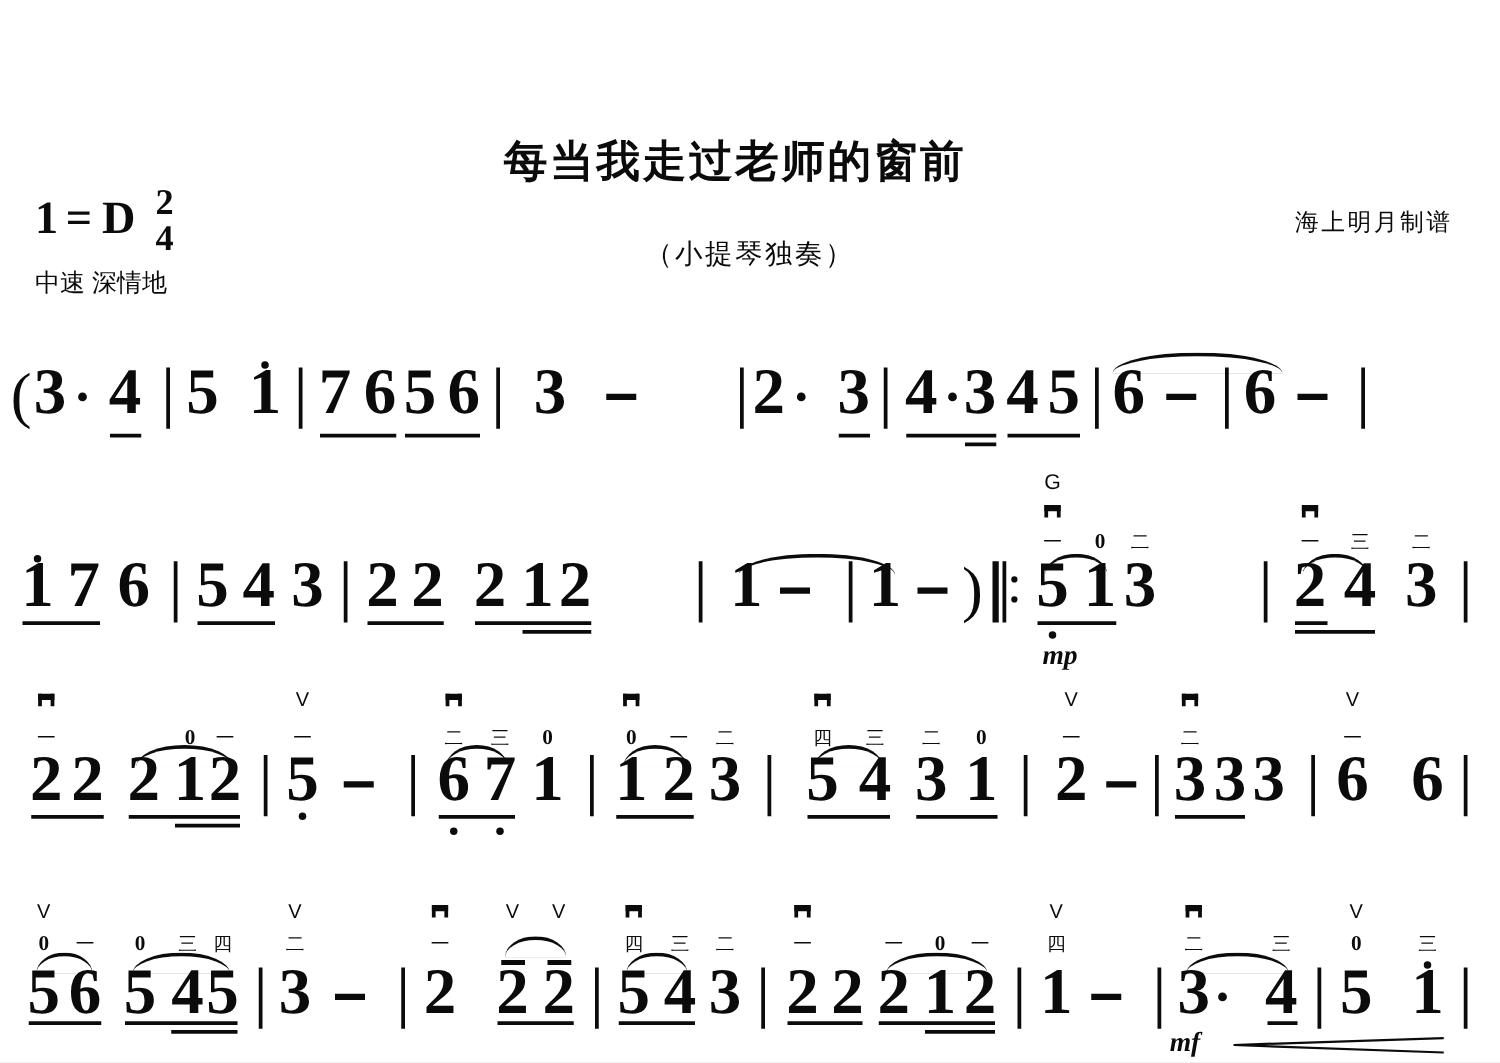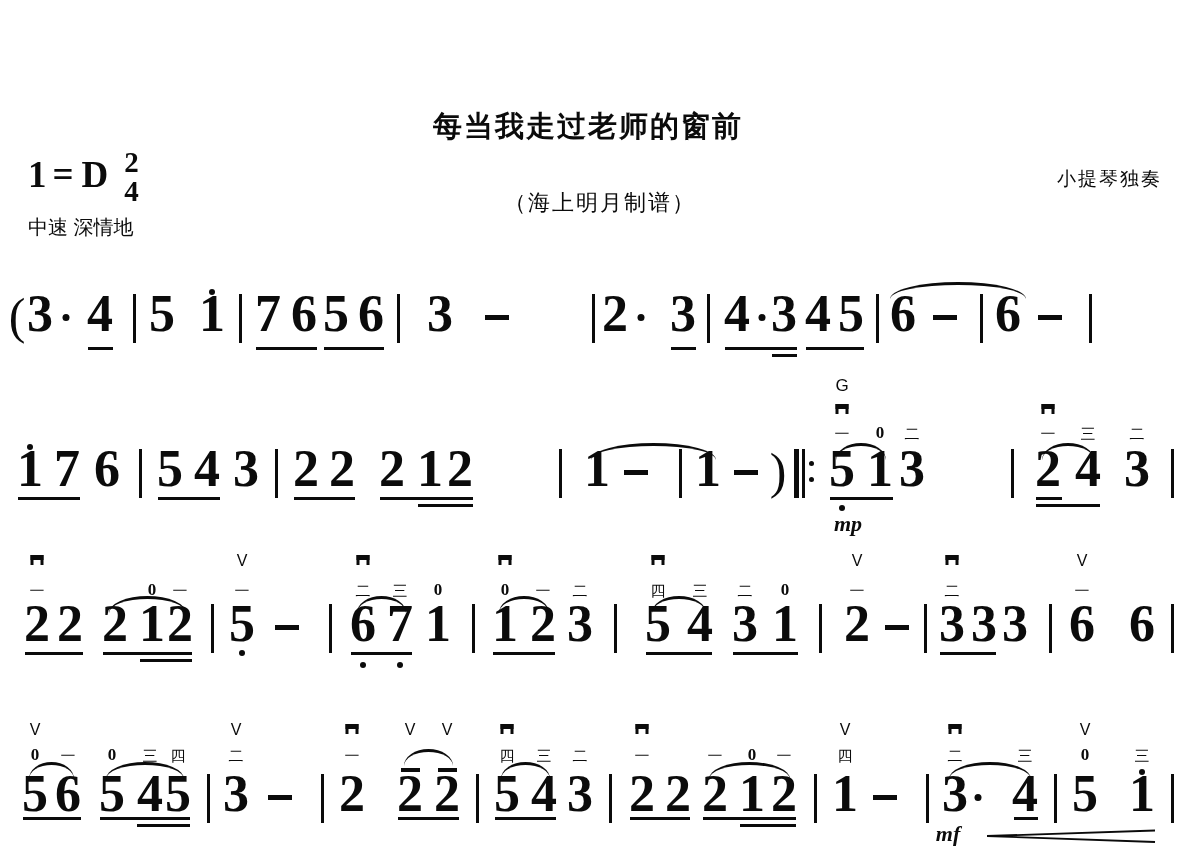--- a/index.html
+++ b/index.html
@@ -7,21 +7,21 @@
          font-family:"Liberation Sans",sans-serif;overflow:hidden;margin:0 auto;}
   .abs{position:absolute;}
   .cx{transform:translateX(-50%);}
   
   .keysig{left:28px;top:156px;font-family:"Liberation Serif","DejaVu Serif",serif;font-weight:700;
           font-size:37px;line-height:1;white-space:nowrap;}
   .keysig .eq{margin:0 8px 0 6px;}
   .frac{display:inline-block;vertical-align:top;text-align:center;margin-left:16px;margin-top:-8px;}
   .frac .fn,.frac .fd{display:block;font-size:29px;font-weight:700;line-height:1;}
   .frac .fl{height:3.5px;width:27px;background:#0b0b0b;margin:2px auto;}
-  .title{left:588px;top:112px;font-size:29px;font-weight:700;letter-spacing:2px;white-space:nowrap;line-height:1;}
+  .title{left:588px;top:112px;font-size:35px;font-weight:700;letter-spacing:2px;white-space:nowrap;line-height:1;}
   .subtitle{left:600px;top:192px;font-family:"Liberation Serif","DejaVu Serif",serif;font-size:22px;
             letter-spacing:2px;white-space:nowrap;line-height:1;}
   .credits{right:40px;top:163px;text-align:right;font-family:"Liberation Serif","DejaVu Serif",serif;
            font-size:19px;line-height:31px;}
   .credits .l1{letter-spacing:13px;margin-right:-13px;}
   .credits .l2{letter-spacing:2px;margin-right:-2px;}
   .tempo{left:28px;top:217px;font-size:20px;line-height:1;white-space:nowrap;}
   .pnote{left:33px;top:256px;font-size:20px;line-height:1;white-space:nowrap;}
   
   .digit{font-family:"Liberation Serif","DejaVu Serif",serif;font-weight:700;font-size:52px;line-height:1;}
@@ -49,24 +49,24 @@
 </head>
 <body>
 
 <div class="sheet">
 
   <div class="abs keysig">
     <span>1</span><span class="eq">=</span><span>D</span><span class="frac"><span class="fn">2</span><span class="fl"></span><span class="fd">4</span></span>
   </div>
 
   <div class="abs cx title">每当我走过老师的窗前</div>
-  <div class="abs cx subtitle">（海上明月制谱）</div>
+  <div class="abs cx subtitle">（小提琴独奏）</div>
 
   <div class="abs credits">
-    <div class="l2">小提琴独奏</div>
+    <div class="l2">海上明月制谱</div>
   </div>
 
   <div class="abs tempo">中速 深情地</div>
 
   <div id="music">
       <span class="abs cx digit" style="left: 40px; top: 288px;">3</span>
       <span class="abs cx digit" style="left: 100px; top: 288px;">4</span>
       <span class="abs cx digit" style="left: 162px; top: 288px;">5</span>
       <span class="abs cx digit" style="left: 212px; top: 288px;">1</span>
       <span class="abs cx odot" style="left: 212px; top: 289px;"></span>

